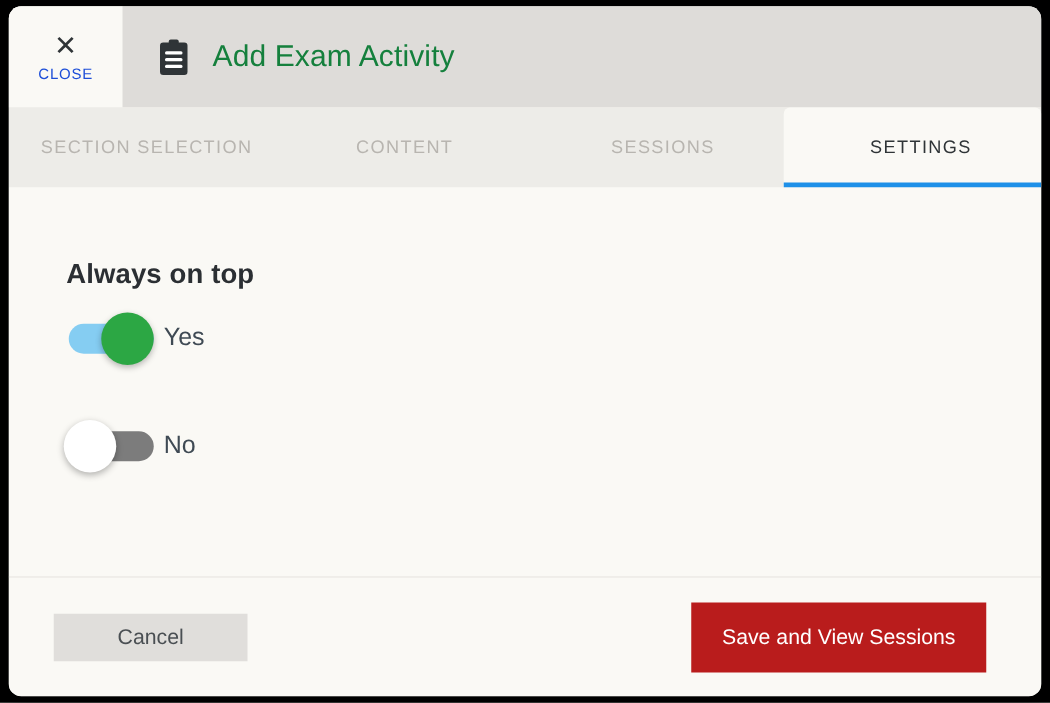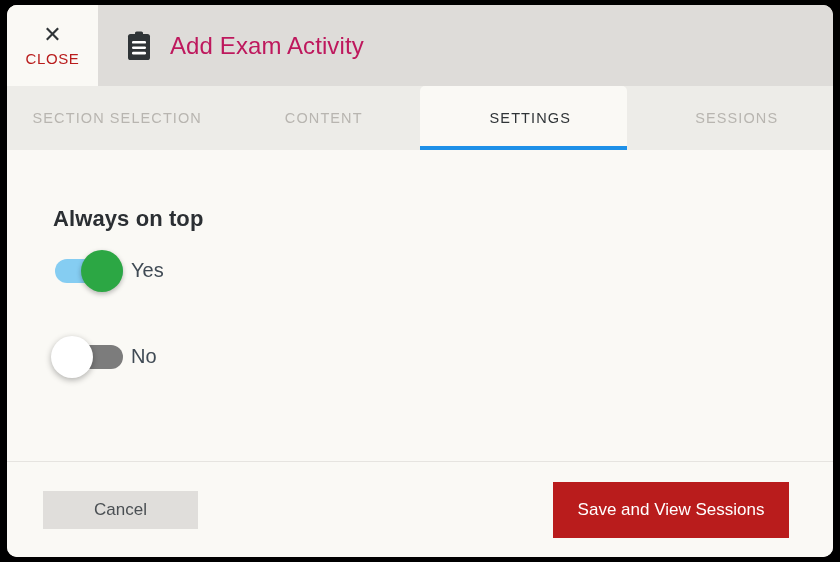--- a/index.html
+++ b/index.html
@@ -47,39 +47,39 @@
     user-select: none;
   }
   .close-x {
     font-size: 22px;
     line-height: 22px;
     color: #2f3437;
     font-weight: 400;
     margin-bottom: 4px;
   }
   .close-label {
-    font-size: 15px;
+    font-size: 12px;
     letter-spacing: 0.6px;
-    color: #b91c1c;
+    color: #1d4ed8;
   }
   .header-title-wrap {
     display: flex;
     align-items: center;
     padding-left: 28px;
     gap: 18px;
   }
   .clipboard-icon {
     width: 26px;
     height: 30px;
     position: relative;
     flex: 0 0 auto;
   }
   .title-text {
     font-size: 24px;
-    color: #be185d;
+    color: #15803d;
     font-weight: 400;
     letter-spacing: 0.1px;
   }
 
   
   .tabbar {
     height: 64px;
     background: #edece8;
     display: flex;
     flex: 0 0 auto;
@@ -227,22 +227,22 @@
           <rect x="10.5" y="2" width="5" height="3" fill="#2f3437"></rect>
         </svg>
       </span>
       <span class="title-text">Add Exam Activity</span>
     </div>
   </div>
 
   <div class="tabbar">
     <div class="tab">SECTION SELECTION</div>
     <div class="tab">CONTENT</div>
+    <div class="tab">SESSIONS</div>
     <div class="tab active">SETTINGS</div>
-    <div class="tab">SESSIONS</div>
   </div>
 
   <div class="content">
 
     <div class="field-group">
       <div class="field-label">Always on top</div>
       <div class="toggle-row">
         <div class="toggle on">
           <div class="track"></div>
           <div class="knob"></div>

